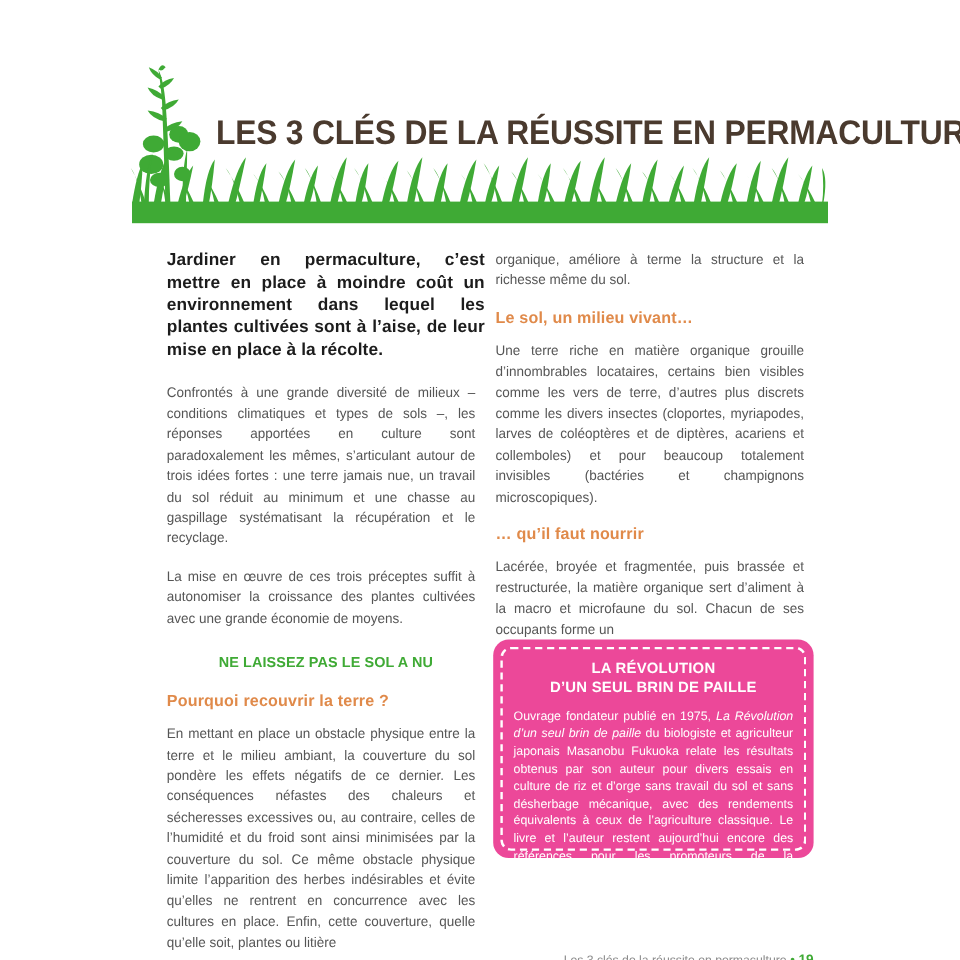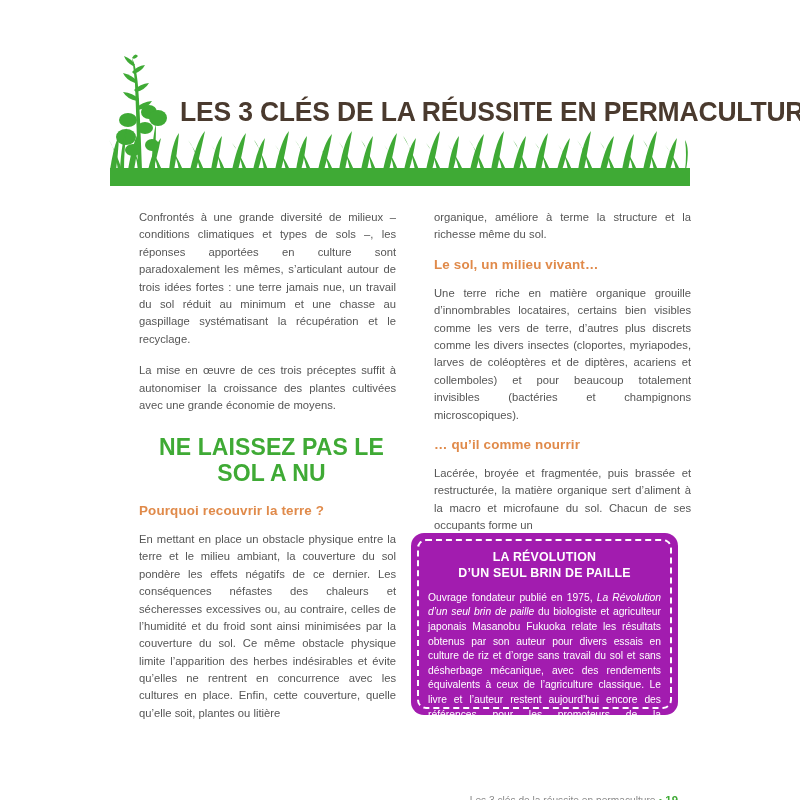--- a/index.html
+++ b/index.html
@@ -54,21 +54,21 @@
     position: absolute;
     left: 0;
     top: 208px;
     width: 800px;
   }
   .col {
     position: absolute;
     width: 265px;
   }
   .col-left  { left: 139px; top: 0; }
-  .col-right { left: 434px; top: 0; }
+  .col-right { left: 413px; top: 0; }
 
   
   .lede {
     font-family: "Liberation Sans", sans-serif;
     font-weight: 700;
     font-size: 14.4px;
     line-height: 1.30;
     color: #1c1c1c;
     text-align: justify;
     margin: 0 0 17px 0;
@@ -83,21 +83,21 @@
     text-align: justify;
     margin: 0 0 14px 0;
     transform: scaleX(0.97);
     transform-origin: left top;
   }
   .body-text:last-child { margin-bottom: 0; }
 
   .h-section {
     font-family: "Liberation Sans Narrow", "Liberation Sans", sans-serif;
     font-weight: 700;
-    font-size: 23px;
+    font-size: 12px;
     color: #3faa35;
     text-align: center;
     letter-spacing: 0.1px;
     margin: 22px 0 17px 0;
     line-height: 1.1;
   }
 
   .h-sub {
     font-family: "Liberation Sans", sans-serif;
     font-weight: 700;
@@ -109,21 +109,21 @@
   }
   .h-sub.spaced-top { margin-top: 9px; }
 
   
   .callout {
     position: absolute;
     left: 411px;
     top: 533px;
     width: 267px;
     height: 182px;
-    background: #a21caf;
+    background: #ec4899;
     border-radius: 13px;
     box-sizing: border-box;
     padding: 13px 11px 10px 11px;
   }
   .callout-inner {
     position: absolute;
     left: 6px;
     top: 6px;
     right: 6px;
     bottom: 6px;
@@ -267,40 +267,41 @@
         <path d="M120 170 C121 152 123 138 127 128 C125 142 124 156 124 170 z"></path>
         <ellipse cx="133" cy="150" rx="8" ry="6"></ellipse>
       </g>
     </svg>
     <div class="banner-title">LES 3 CLÉS DE LA RÉUSSITE EN PERMACULTURE</div>
   </div>
 
   <div class="columns">
 
     <div class="col col-left">
+      <p class="lede">Jardiner en permaculture, c’est mettre en place à moindre coût un environnement dans lequel les plantes cultivées sont à l’aise, de leur mise en place à la récolte.</p>
 
       <p class="body-text">Confrontés à une grande diversité de milieux – conditions climatiques et types de sols –, les réponses apportées en culture sont paradoxalement les mêmes, s’articulant autour de trois idées fortes : une terre jamais nue, un travail du sol réduit au minimum et une chasse au gaspillage systématisant la récupération et le recyclage.</p>
 
       <p class="body-text">La mise en œuvre de ces trois préceptes suffit à autonomiser la croissance des plantes cultivées avec une grande économie de moyens.</p>
 
       <h2 class="h-section">NE LAISSEZ PAS LE SOL A NU</h2>
 
       <h3 class="h-sub">Pourquoi recouvrir la terre ?</h3>
 
       <p class="body-text">En mettant en place un obstacle physique entre la terre et le milieu ambiant, la couverture du sol pondère les effets négatifs de ce dernier. Les conséquences néfastes des chaleurs et sécheresses excessives ou, au contraire, celles de l’humidité et du froid sont ainsi minimisées par la couverture du sol. Ce même obstacle physique limite l’apparition des herbes indésirables et évite qu’elles ne rentrent en concurrence avec les cultures en place. Enfin, cette couverture, quelle qu’elle soit, plantes ou litière</p>
     </div>
 
     <div class="col col-right">
       <p class="body-text">organique, améliore à terme la structure et la richesse même du sol.</p>
 
       <h3 class="h-sub spaced-top">Le sol, un milieu vivant…</h3>
 
       <p class="body-text">Une terre riche en matière organique grouille d’innombrables locataires, certains bien visibles comme les vers de terre, d’autres plus discrets comme les divers insectes (cloportes, myriapodes, larves de coléoptères et de diptères, acariens et collemboles) et pour beaucoup totalement invisibles (bactéries et champignons microscopiques).</p>
 
-      <h3 class="h-sub spaced-top">… qu’il comme nourrir</h3>
+      <h3 class="h-sub spaced-top">… qu’il faut nourrir</h3>
 
       <p class="body-text">Lacérée, broyée et fragmentée, puis brassée et restructurée, la matière organique sert d’aliment à la macro et microfaune du sol. Chacun de ses occupants forme un</p>
     </div>
   </div>
 
   <aside class="callout">
     <div class="callout-inner"></div>
     <div class="callout-title">
       <span>LA RÉVOLUTION</span><br>
       <span>D’UN SEUL BRIN DE PAILLE</span>

